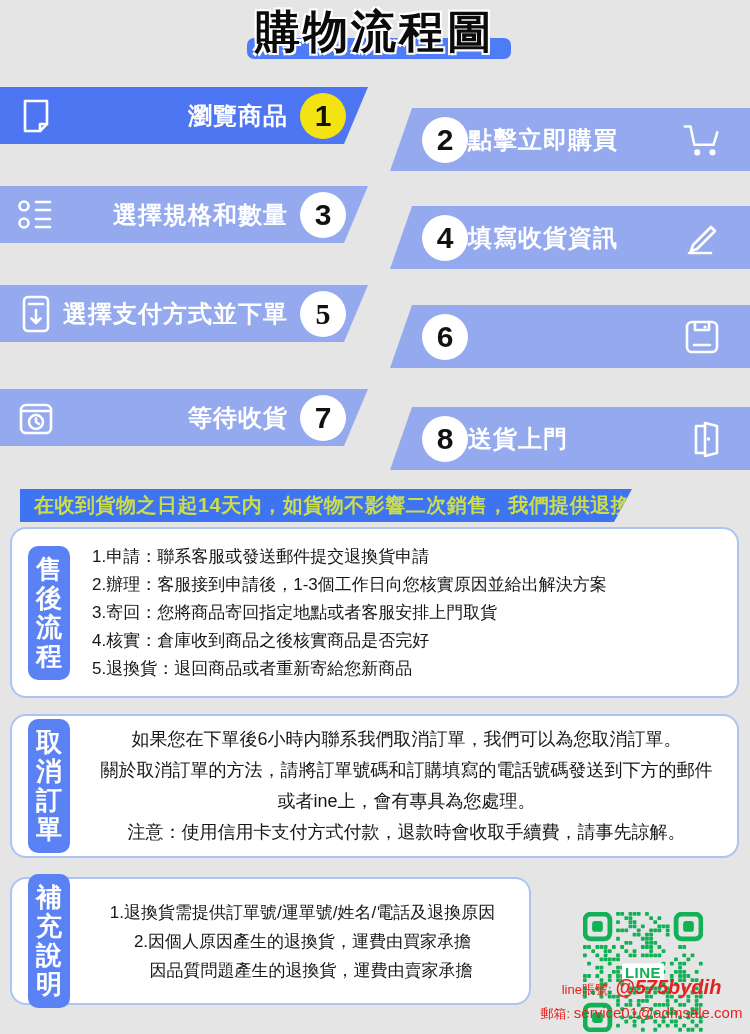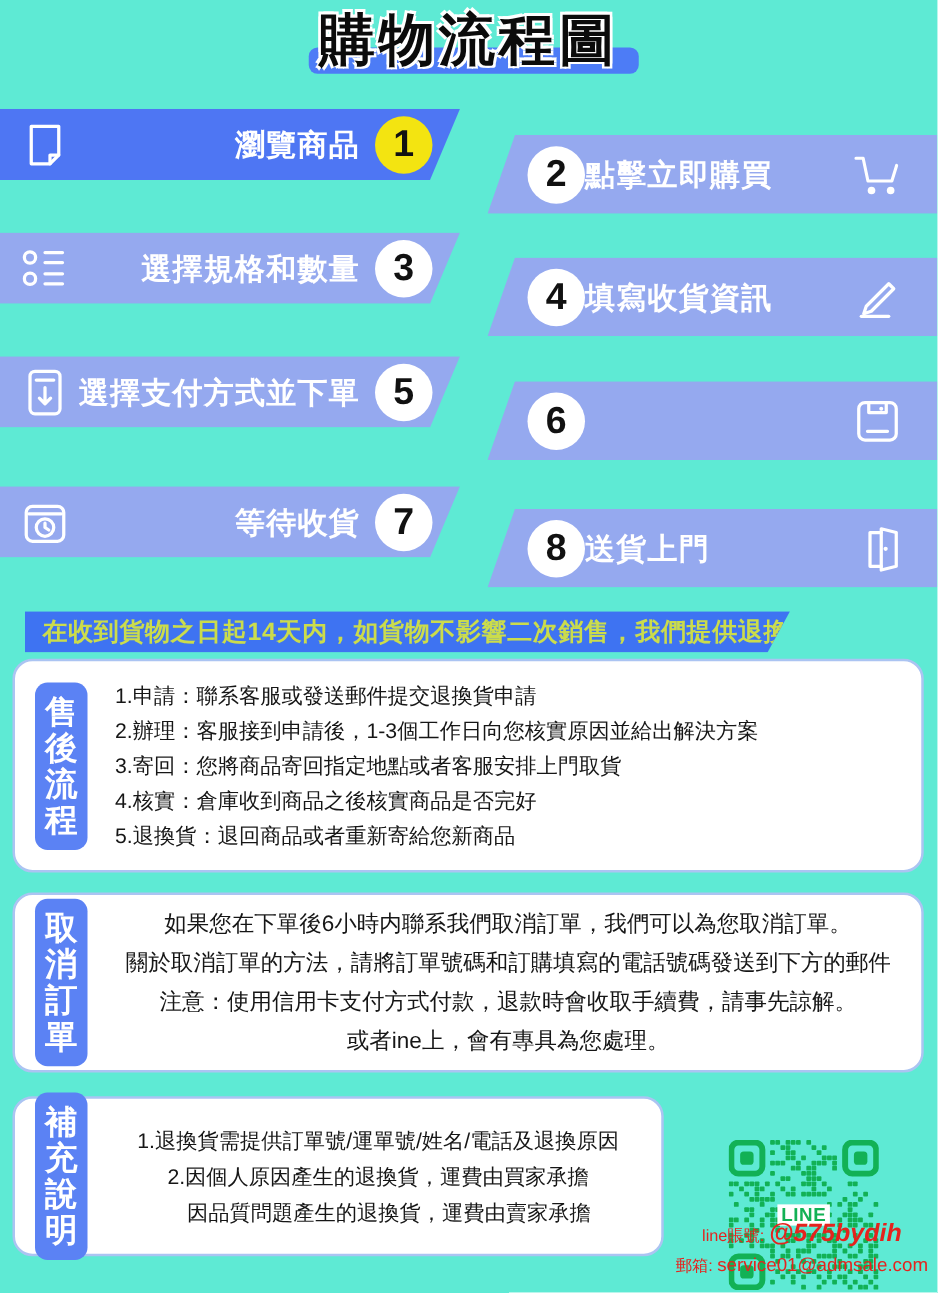--- a/index.html
+++ b/index.html
@@ -1,17 +1,17 @@
 <!DOCTYPE html>
 <html><head>
 <meta charset="utf-8">
 <style>
   html,body{margin:0;padding:0;background:#fff;}
   body{font-family:"Liberation Sans","DejaVu Sans",sans-serif;}
-  #page{position:relative;width:750px;height:1034px;margin:0 auto;background:#5eead4;overflow:hidden;}
+  #page{position:relative;width:750px;height:1034px;margin:0 auto;background:#e5e5e5;overflow:hidden;}
 
   
   .title-wrap{position:absolute;top:2px;left:0;width:100%;text-align:center;}
   .title-underline{position:absolute;left:247px;top:36px;width:264px;height:21px;background:#4d7cf6;border-radius:7px;}
   .title{position:relative;display:inline-block;font-size:45px;font-weight:900;letter-spacing:3px;color:#0b0b0b;
          text-shadow:-2px -2px 0 #fff,2px -2px 0 #fff,-2px 2px 0 #fff,2px 2px 0 #fff;}
 
   
   .step{position:absolute;display:flex;align-items:center;color:#fff;font-weight:800;}
   .step .label{font-size:24px;letter-spacing:1px;white-space:nowrap;}
@@ -114,21 +114,21 @@
         <span class="badge">4</span>
         <span class="label">填寫收貨資訊</span>
         <span class="spacer"></span>
         <span class="icon">
           <svg width="42" height="42" viewBox="0 0 42 42">
             <path fill="none" stroke="#fff" stroke-width="2.6" stroke-linecap="round" stroke-linejoin="round" d="M12 28 30 10l4 4-18 18-6 2z"></path>
             <path fill="none" stroke="#fff" stroke-width="2.6" stroke-linecap="round" stroke-linejoin="round" d="M8 36h22"></path>
           </svg>
         </span>
       </div>
-      <div class="step left lite" style="top: 285px;">
+      <div class="step left lite" style="top: 285px; font-family: Liberation Serif, serif;">
         <span class="icon">
           <svg width="42" height="42" viewBox="0 0 42 42">
             <rect fill="none" stroke="#fff" stroke-width="2.6" stroke-linecap="round" stroke-linejoin="round" x="9" y="4" width="24" height="34" rx="4"></rect>
             <path fill="none" stroke="#fff" stroke-width="2.6" stroke-linecap="round" stroke-linejoin="round" d="M14 11h14M21 17v13M16.5 25.5 21 30l4.5-4.5"></path>
           </svg>
         </span>
         <span class="spacer"></span>
         <span class="label">選擇支付方式並下單</span>
         <span class="badge">5</span>
       </div>
@@ -193,22 +193,22 @@
   <div class="box box2">
     <div class="pill">
         <span>取</span>
         <span>消</span>
         <span>訂</span>
         <span>單</span>
       </div>
     <div class="box-content">
         <p>如果您在下單後6小時内聯系我們取消訂單，我們可以為您取消訂單。</p>
         <p>關於取消訂單的方法，請將訂單號碼和訂購填寫的電話號碼發送到下方的郵件</p>
+        <p>或者ine上，會有專具為您處理。</p>
         <p>注意：使用信用卡支付方式付款，退款時會收取手續費，請事先諒解。</p>
-        <p>或者ine上，會有專具為您處理。</p>
       </div>
   </div>
 
   <div class="box box3">
     <div class="pill">
         <span>補</span>
         <span>充</span>
         <span>說</span>
         <span>明</span>
       </div>

